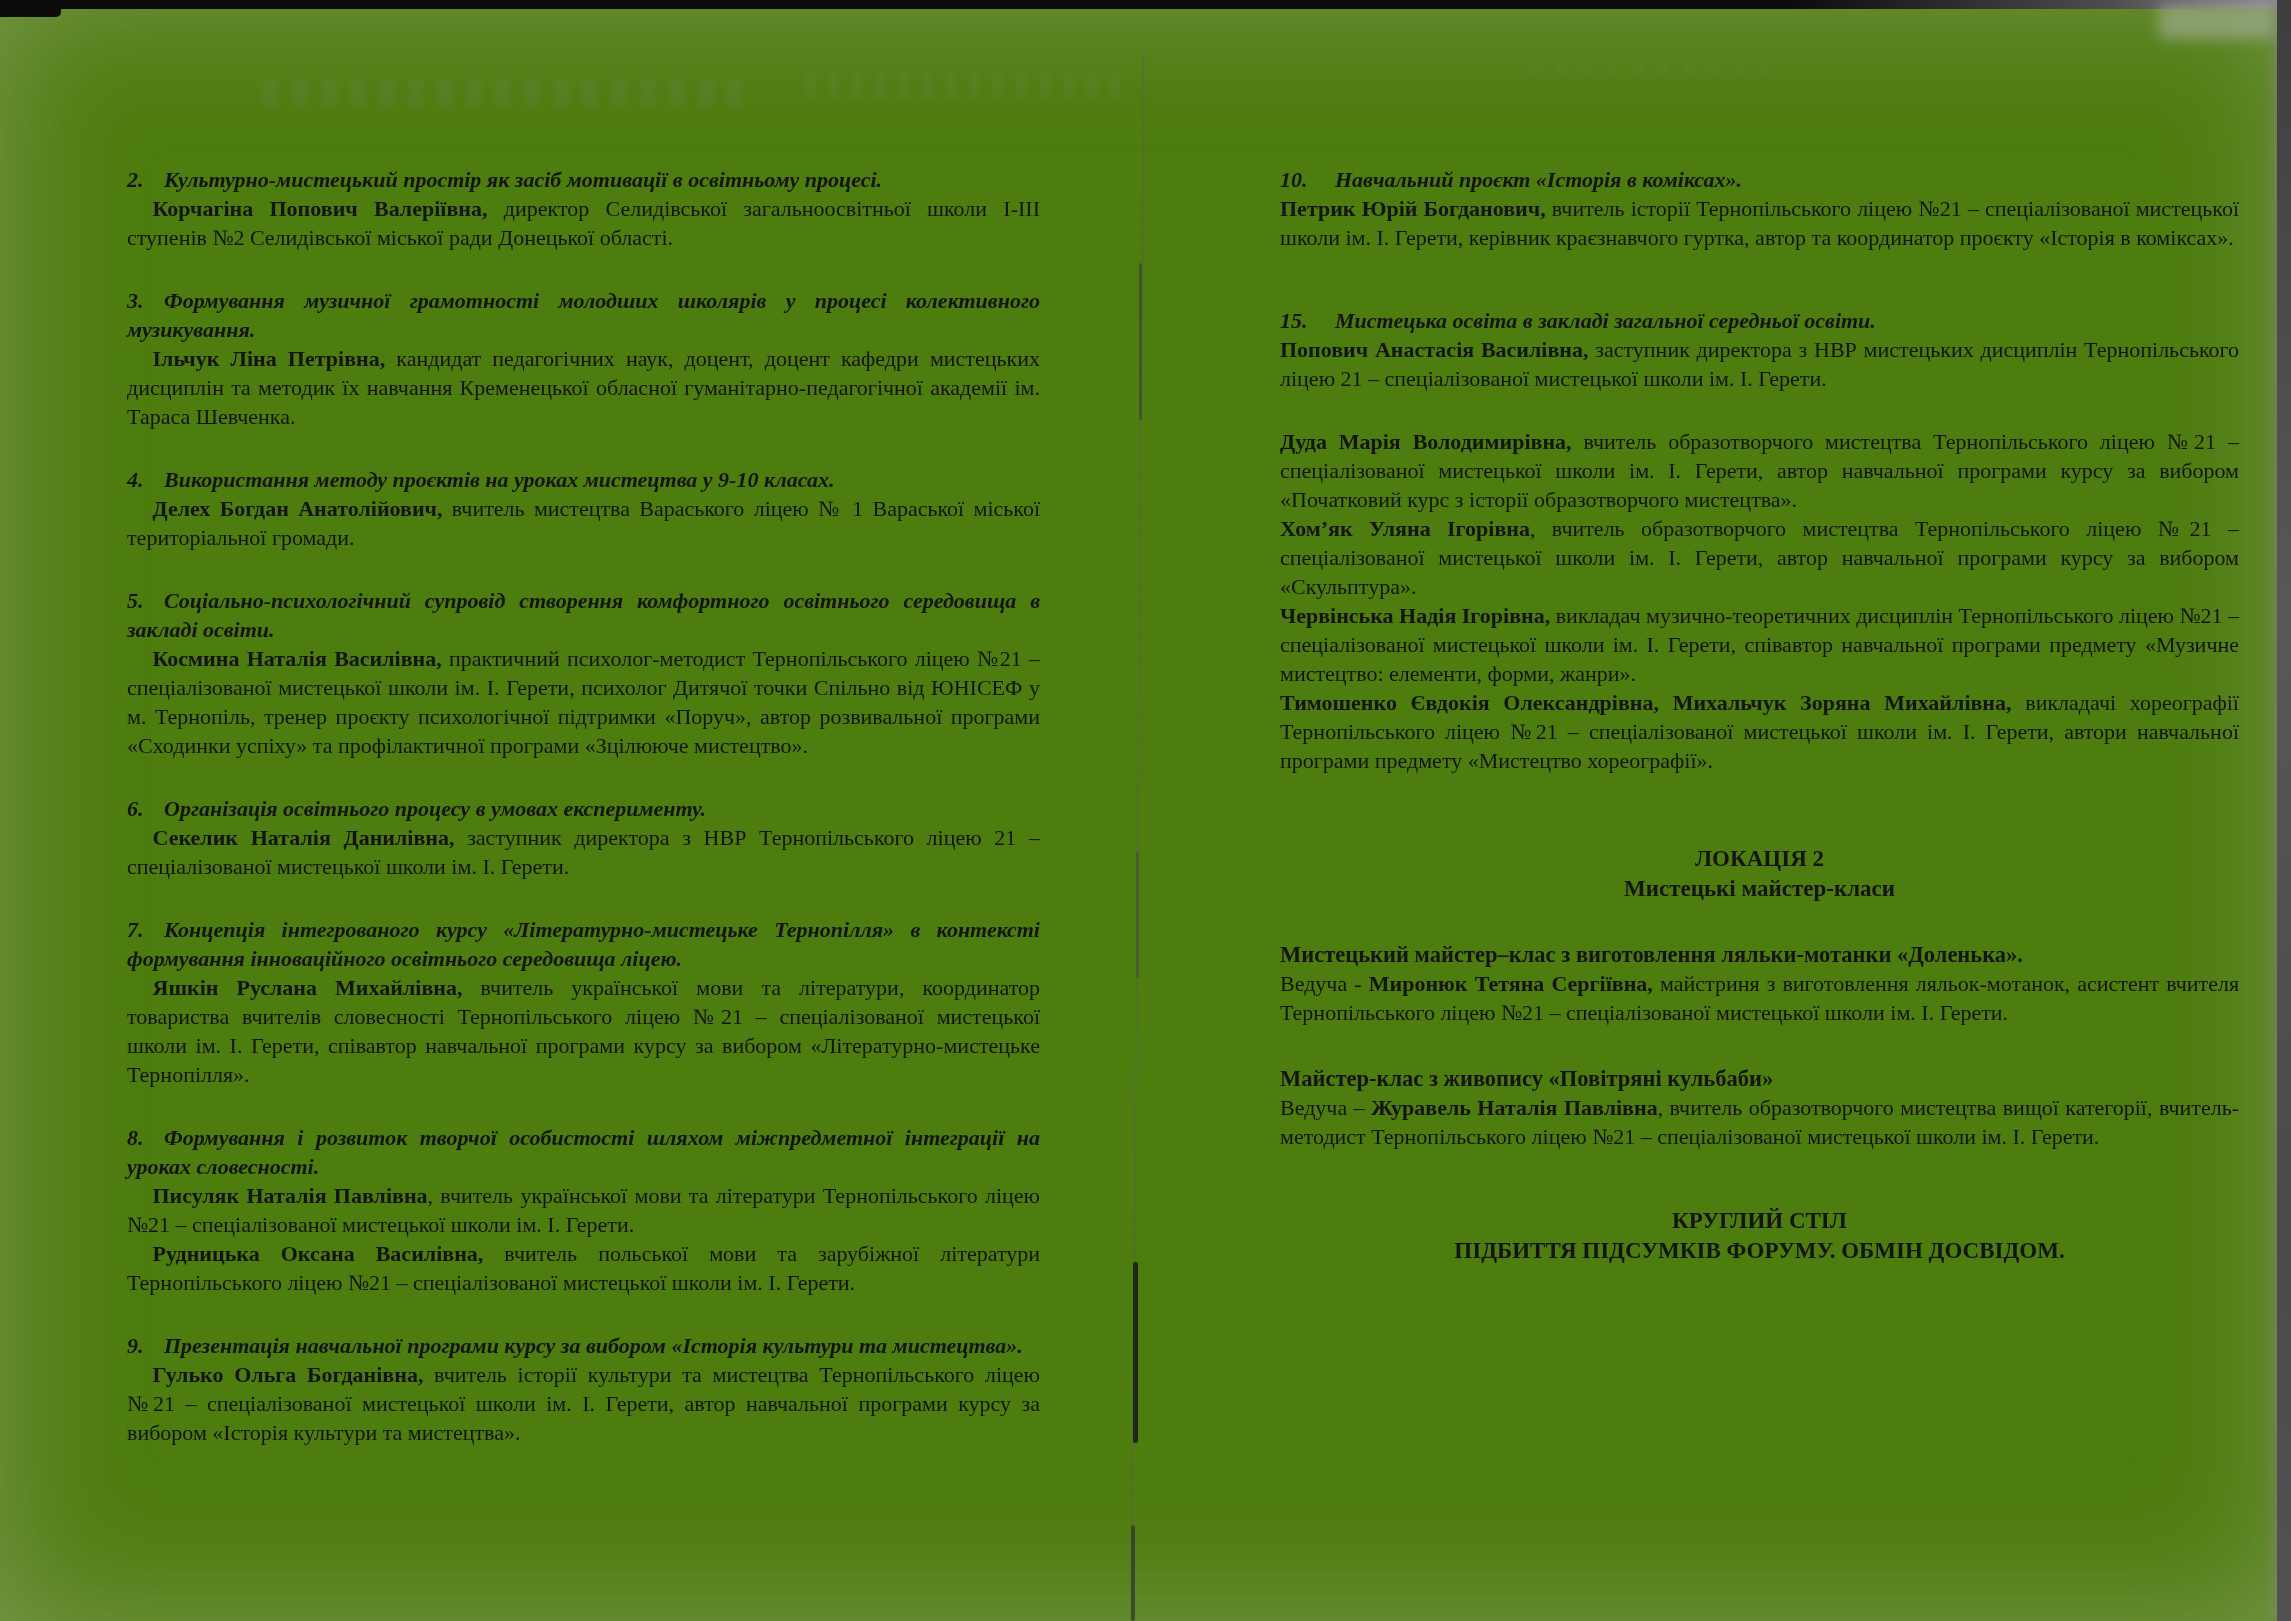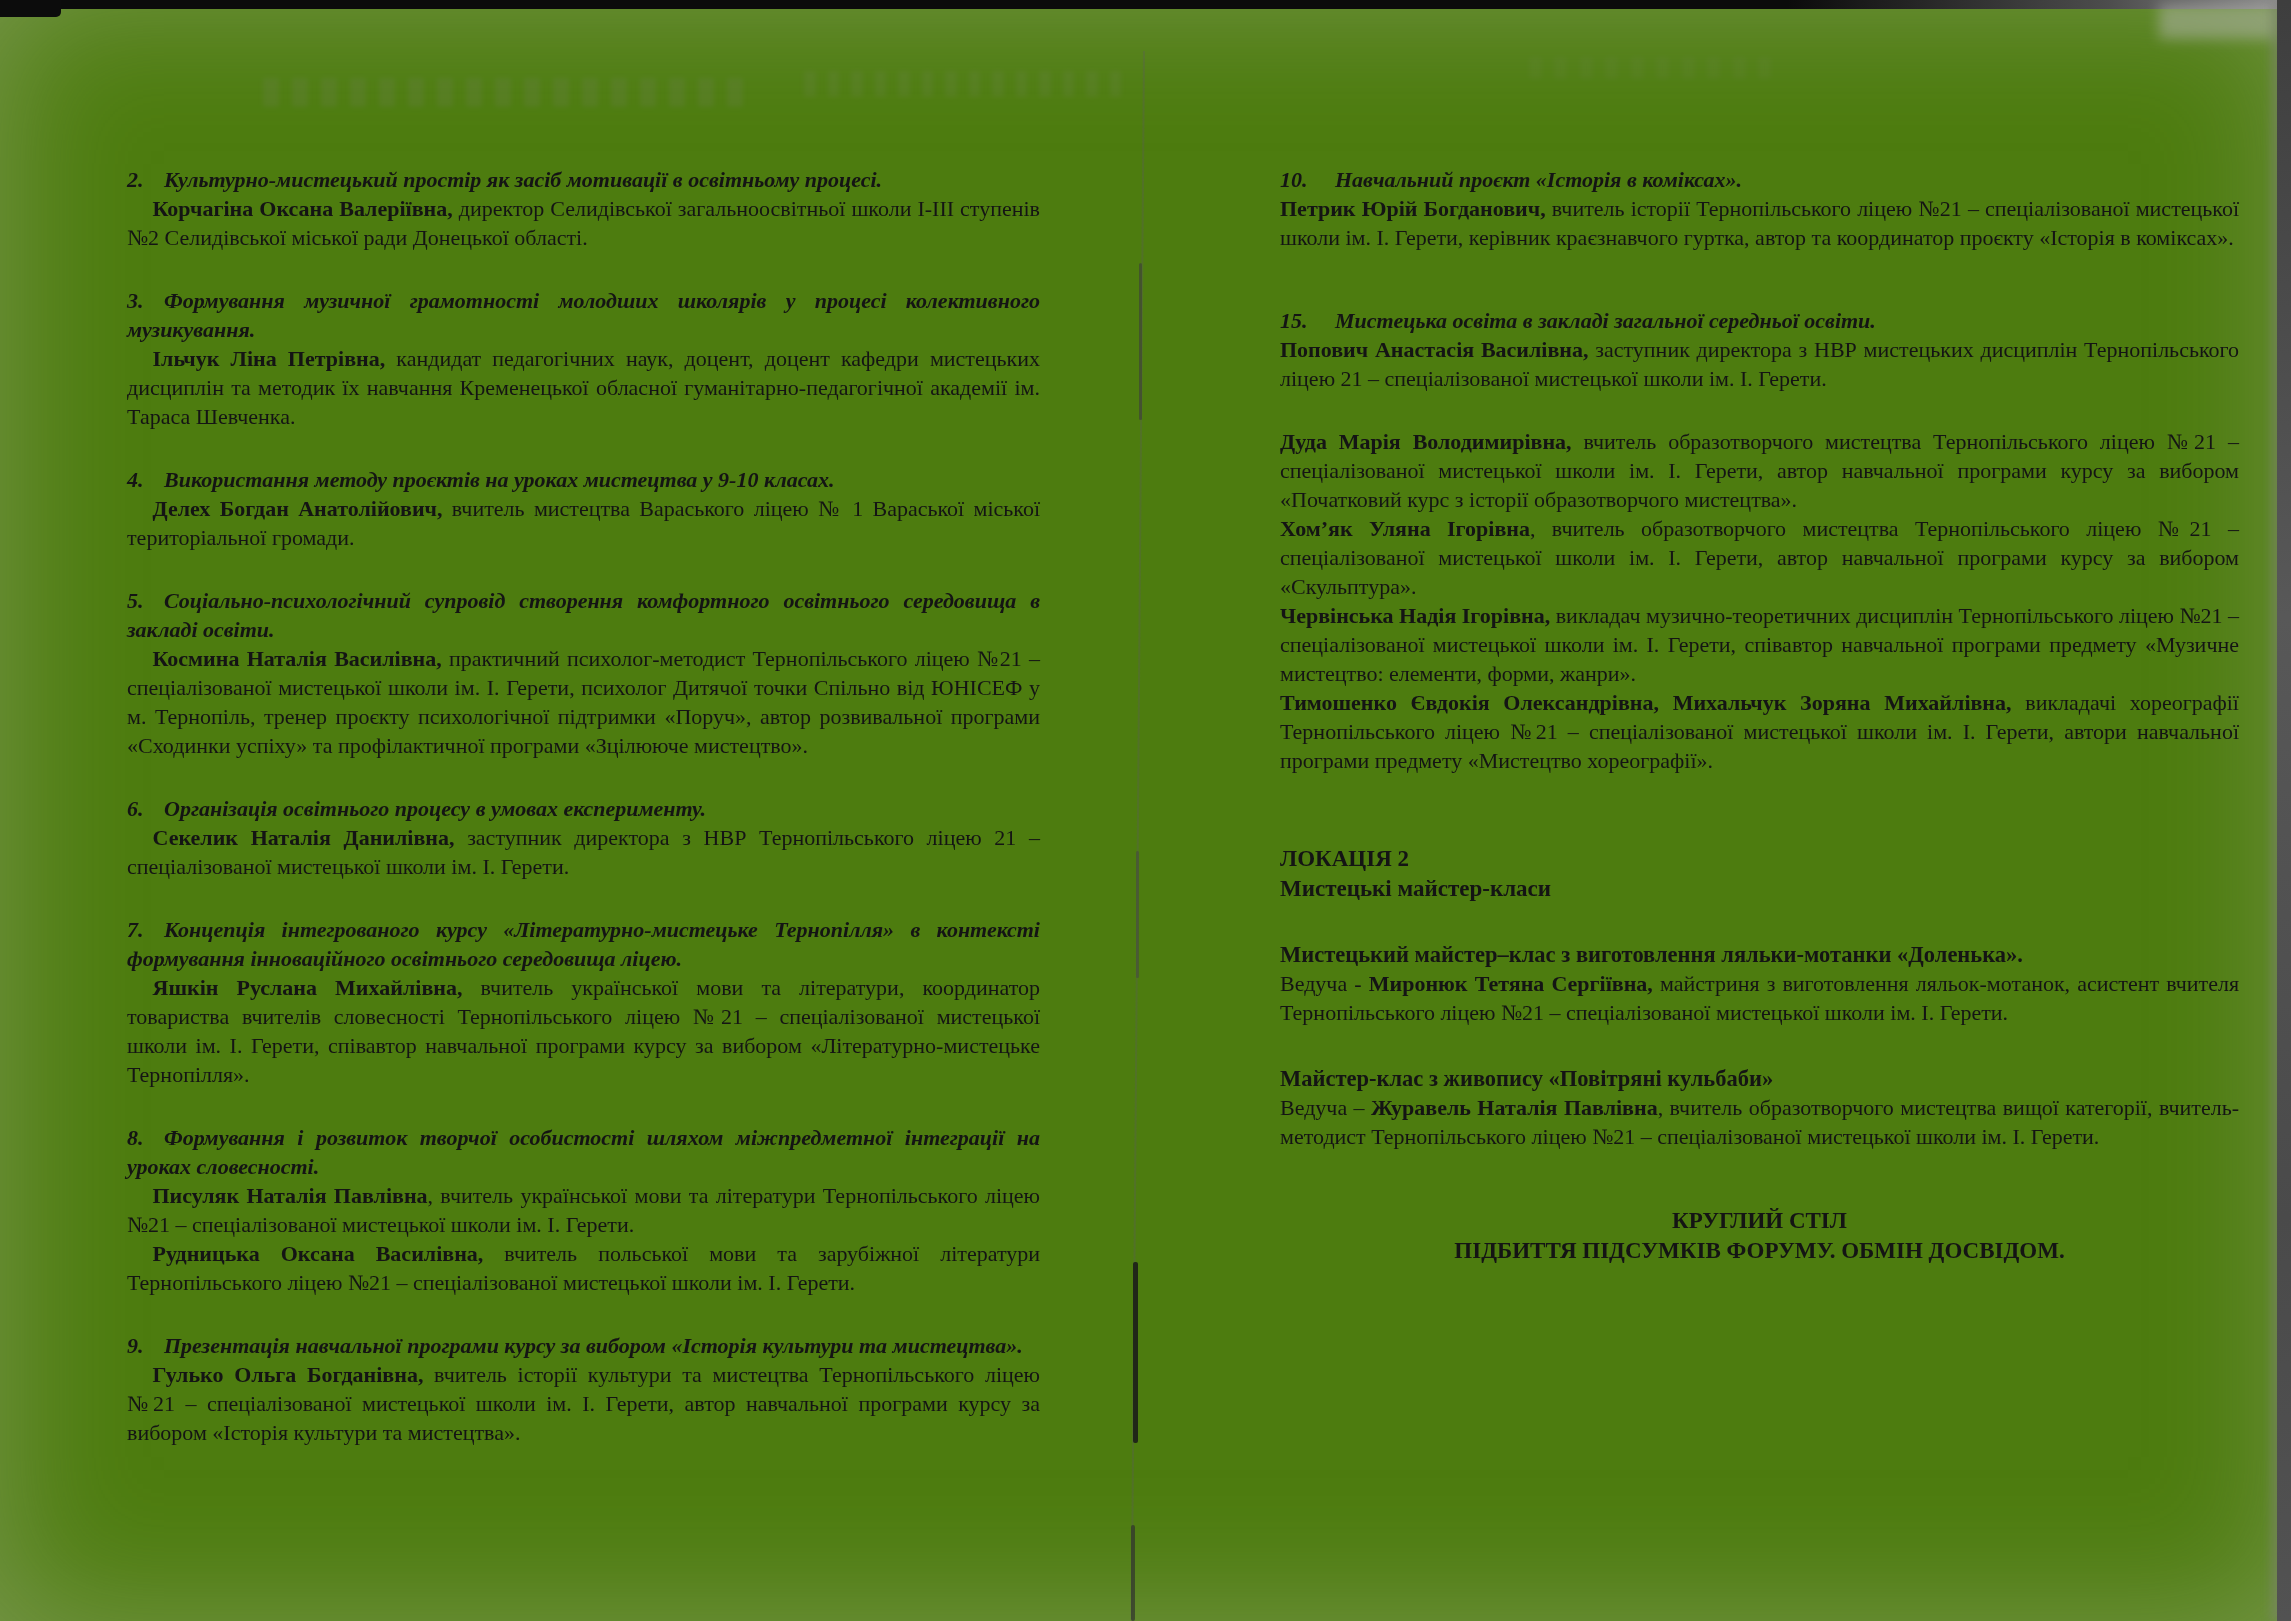--- a/index.html
+++ b/index.html
@@ -14,21 +14,21 @@
   .page-right{left:1280px;top:145px;width:959px;}
   .item{margin-bottom:34px;}
   .item-title{font-weight:700;font-style:italic;}
   .num{display:inline-block;font-weight:700;font-style:italic;}
   .page-left .num{width:37px;}
   .page-right .num{width:55px;margin-top:20px;}
   .body-par{margin:0;}
   .page-left .body-par{text-indent:25.5px;}
   .page-right .body-par{text-indent:0;}
   .bold{font-weight:700;}
-  .center-head{font-weight:700;font-size:23px;line-height:30px;}
+  .center-head{text-align:center;font-weight:700;font-size:23px;line-height:30px;}
   .loc-head{margin-top:69px;}
   #master-classes{margin-top:36px;}
   .mc{margin-bottom:37px;}
   .mc-heading{font-weight:700;font-size:22.5px;}
   .round-table{margin-top:55px;text-align:center;font-weight:700;font-size:23px;line-height:30px;}
 
   
   .edge-top{position:absolute;left:0;top:0;width:2292px;height:8.8px;
     background:linear-gradient(90deg,#0b0b0b 0%,#0b0b0b 78%,#4d4d4d 92%,#8d8d8d 100%);}
   .edge-top-corner{position:absolute;left:0;top:0;width:61px;height:16.7px;background:#0c0c0c;border-radius:0 0 4.9px 0;}
@@ -60,21 +60,21 @@
 <div class="scan">
 
   <div class="ghost ghost-a"></div>
   <div class="ghost ghost-b"></div>
   <div class="ghost ghost-c"></div>
 
   <div class="page page-left">
     <div id="left-items">
         <div class="item">
           <div class="item-title"><span class="num">2.</span><span>Культурно-мистецький простір як засіб мотивації в освітньому процесі.</span></div>
-          <p class="body-par"><span class="bold">Корчагіна Оксана Валеріївна,</span><span> директор Селидівської загальноосвітньої школи І-ІІІ ступенів №2 Селидівської міської ради Донецької області.</span></p>
+          <p class="body-par"><span class="bold">Корчагіна Попович Валеріївна,</span><span> директор Селидівської загальноосвітньої школи І-ІІІ ступенів №2 Селидівської міської ради Донецької області.</span></p>
         </div>
         <div class="item">
           <div class="item-title"><span class="num">3.</span><span>Формування музичної грамотності молодших школярів у процесі колективного музикування.</span></div>
           <p class="body-par"><span class="bold">Ільчук Ліна Петрівна,</span><span> кандидат педагогічних наук, доцент, доцент кафедри мистецьких дисциплін та методик їх навчання Кременецької обласної гуманітарно-педагогічної академії ім. Тараса Шевченка.</span></p>
         </div>
         <div class="item">
           <div class="item-title"><span class="num">4.</span><span>Використання методу проєктів на уроках мистецтва у 9-10 класах.</span></div>
           <p class="body-par"><span class="bold">Делех Богдан Анатолійович,</span><span> вчитель мистецтва Вараського ліцею № 1 Вараської міської територіальної громади.</span></p>
         </div>
         <div class="item">

